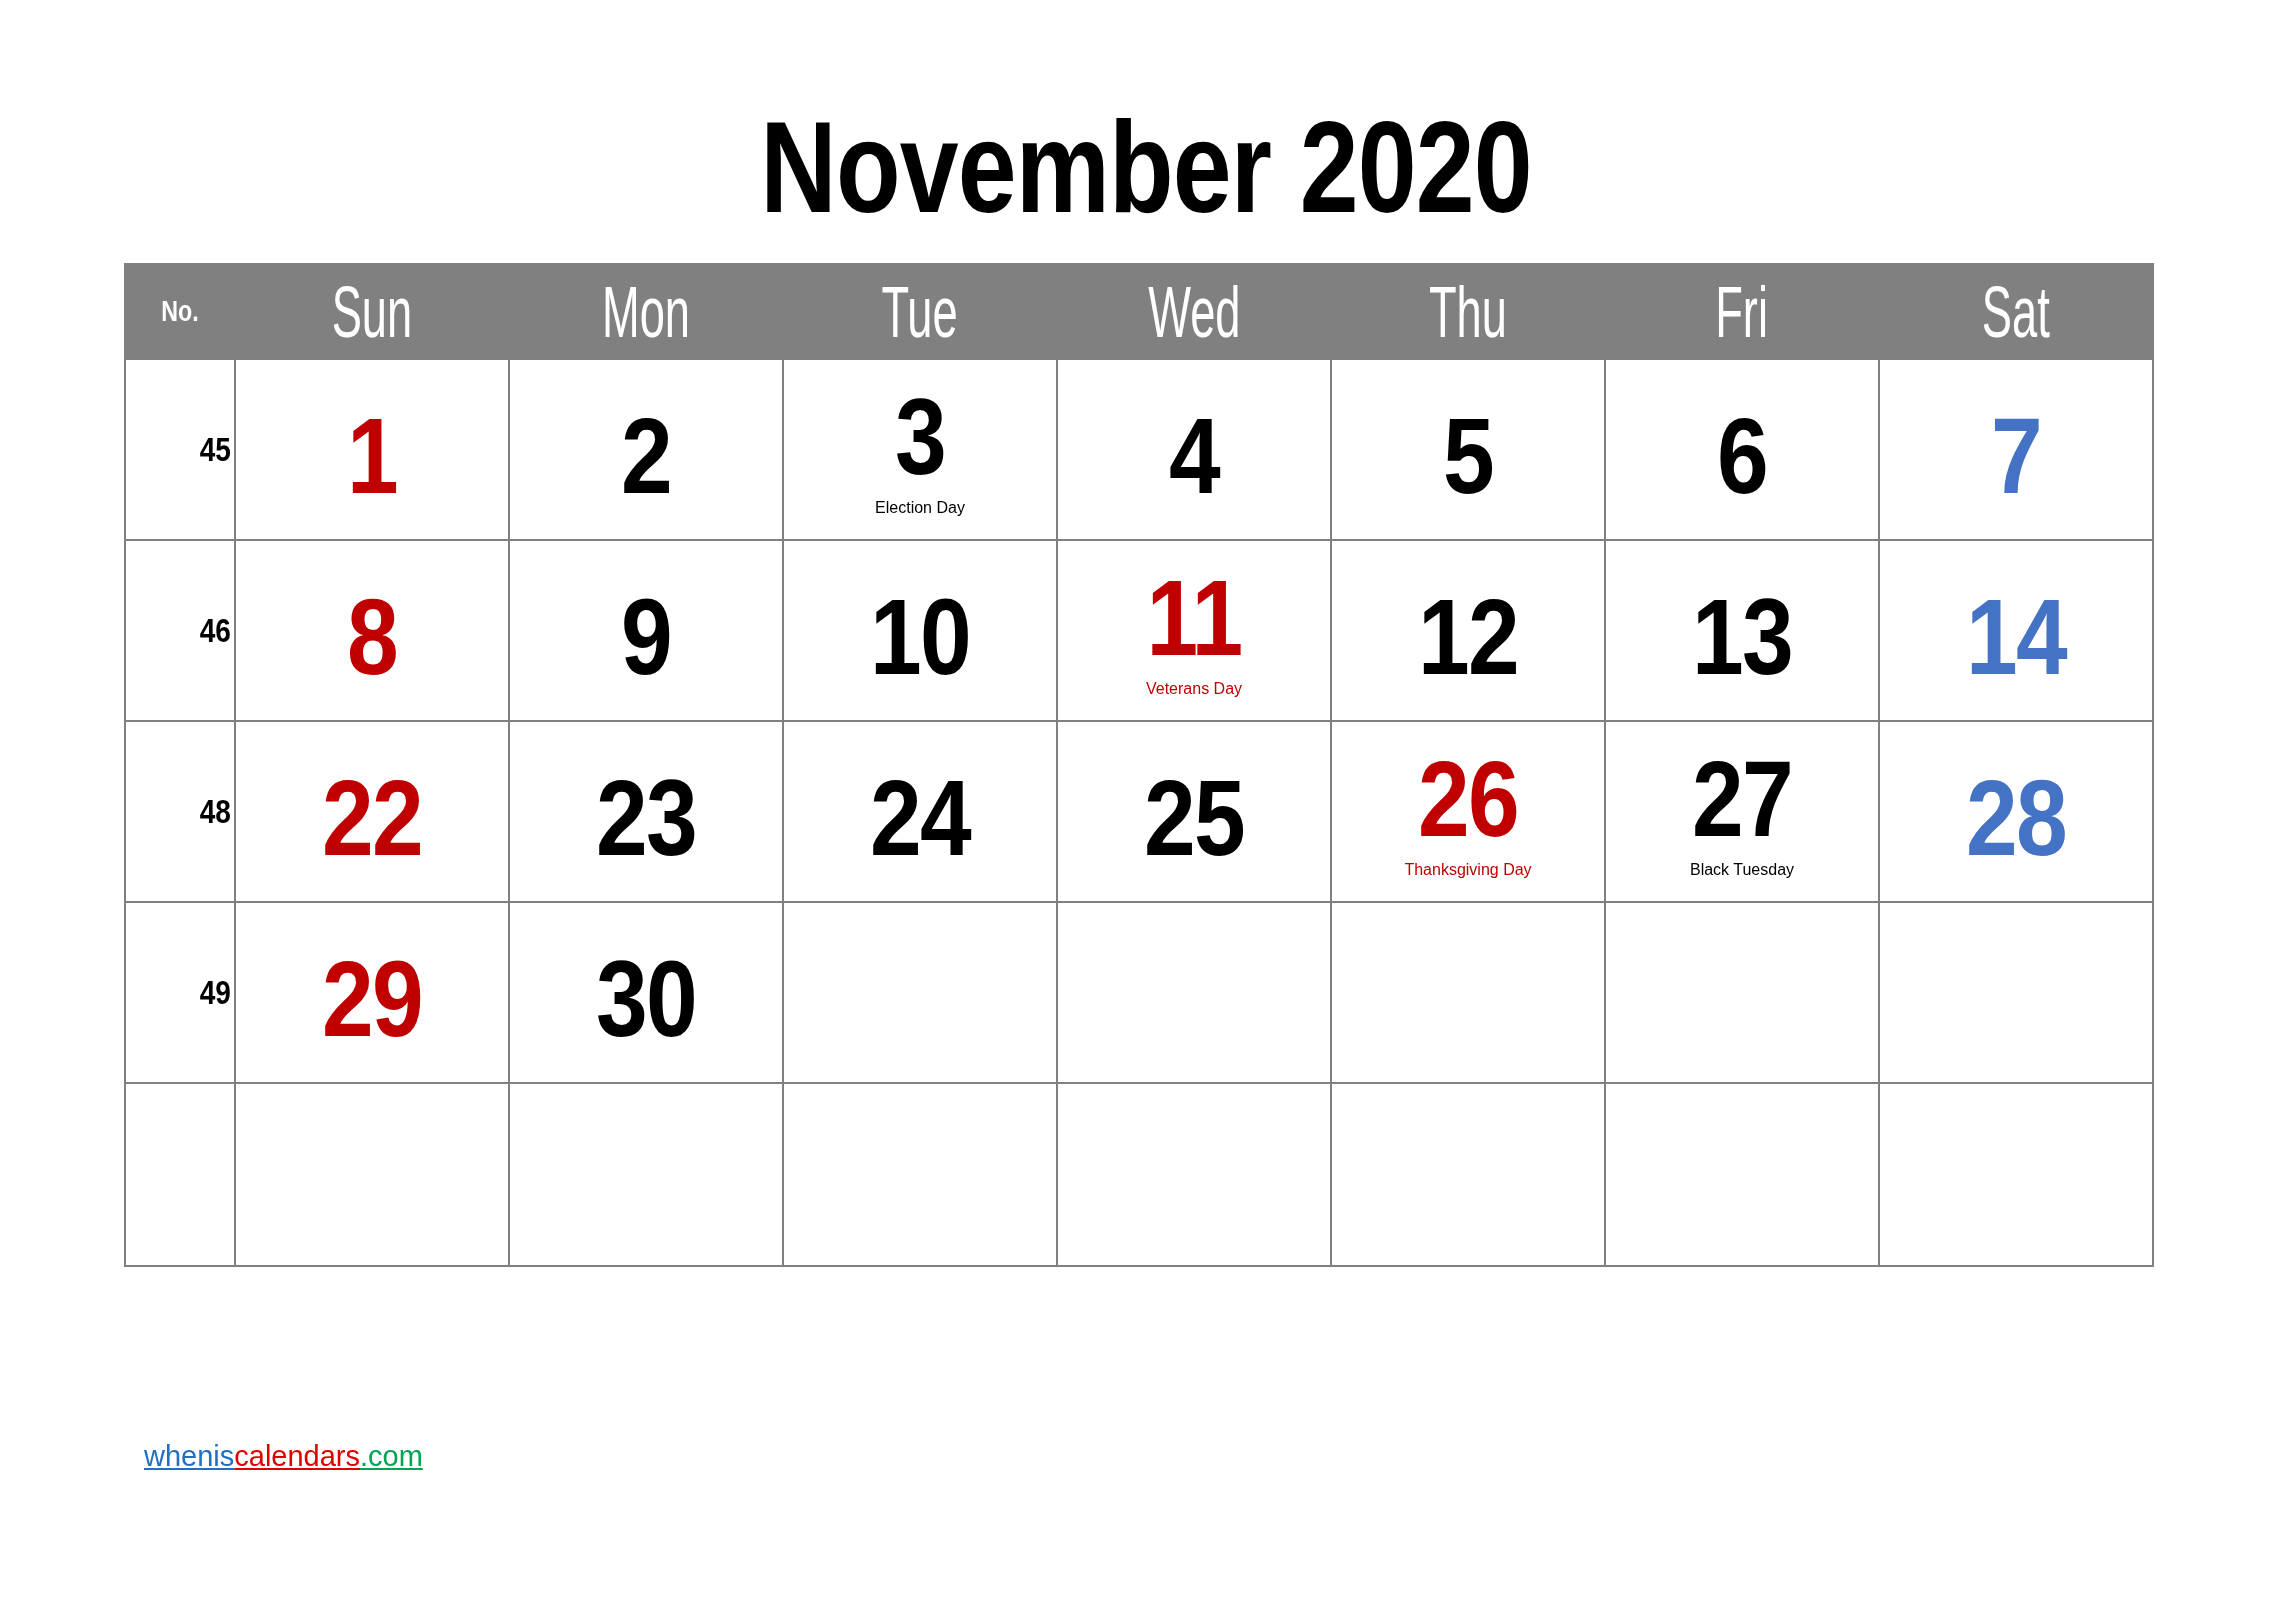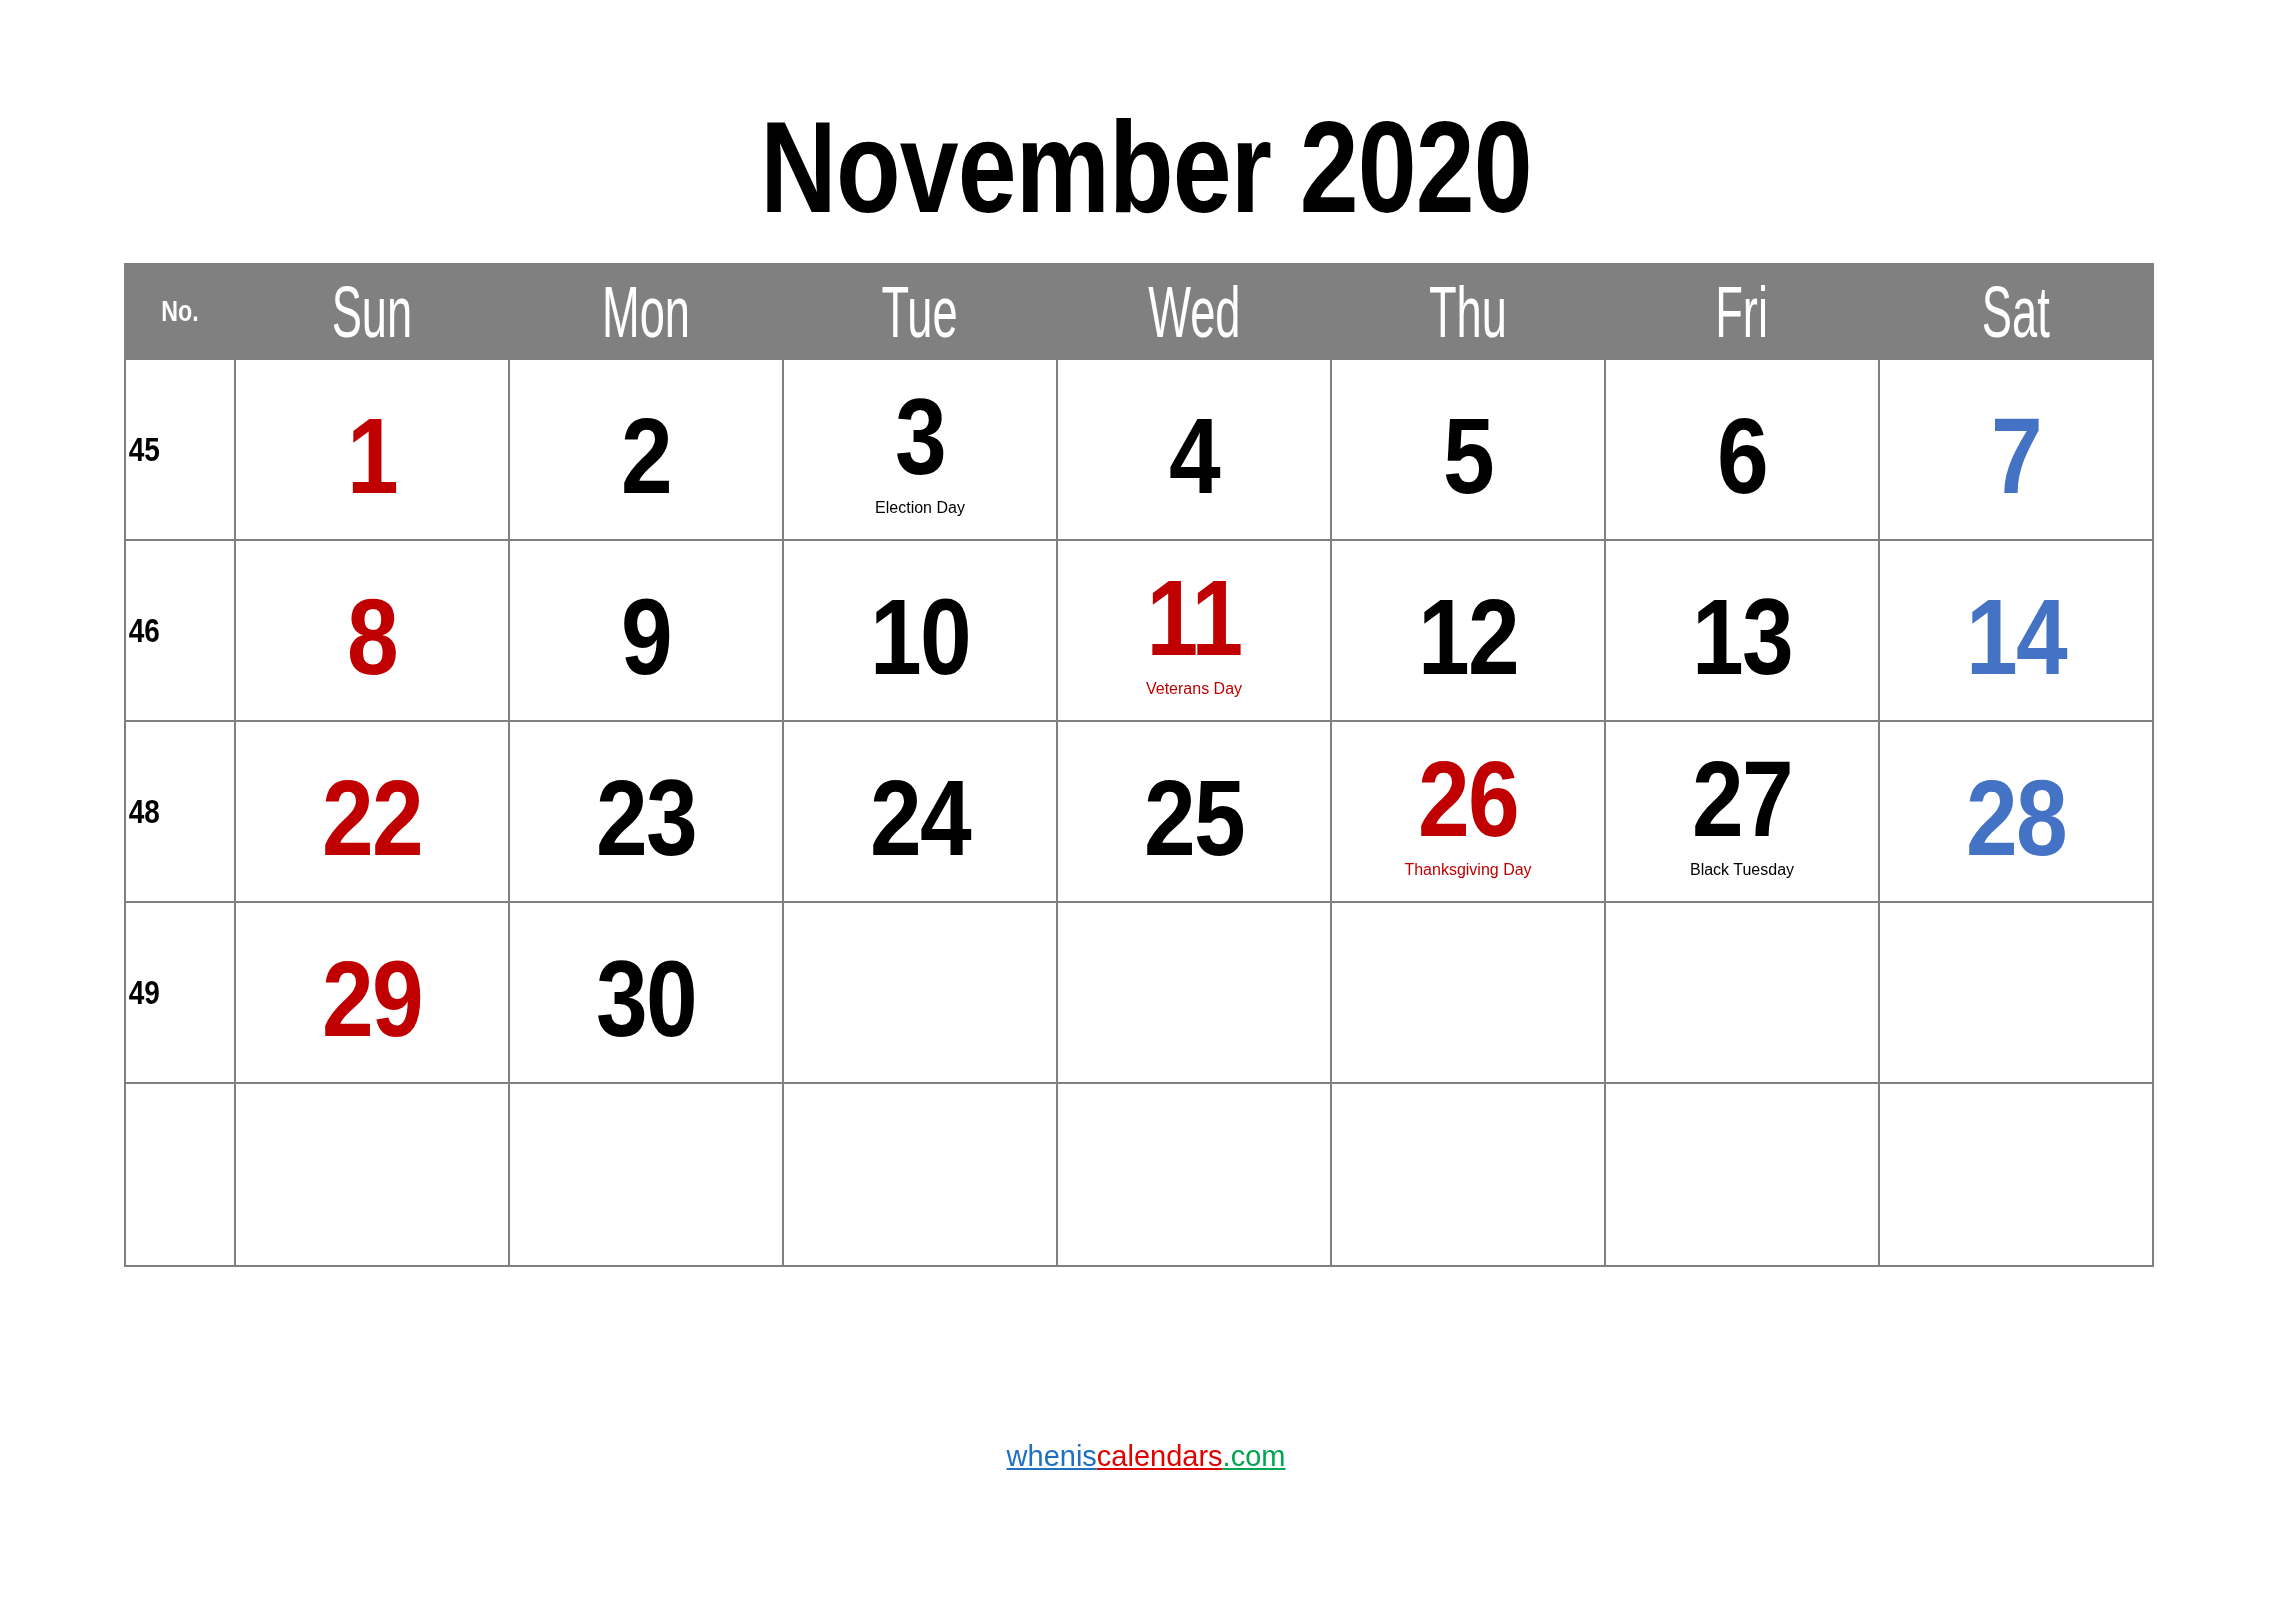--- a/index.html
+++ b/index.html
@@ -81,21 +81,21 @@
     display: inline-block;
     transform: scaleX(0.62);
     line-height: 78px;
   }
   th.col-no { width: 108px; }
   th.col-day { width: 272px; }
 
   
   td.wk {
     width: 108px;
-    text-align: left;
+    text-align: right;
     font-size: 33px;
     font-weight: bold;
     color: #000000;
     font-family: "Liberation Sans Narrow", "Liberation Sans", sans-serif;
   }
   td.wk span { display: inline-block; transform: scaleX(0.85); }
 
   
   td.day {
     height: 179px;
@@ -128,24 +128,24 @@
     white-space: nowrap;
   }
 
   .c-red   { color: #C00000; }
   .c-black { color: #000000; }
   .c-blue  { color: #4472C4; }
 
   
   .footer {
     position: absolute;
-    left: 138px;
+    left: 144px;
     top: 1439px;
     width: 2016px;
-    text-align: center;
+    text-align: left;
     font-family: "Liberation Sans", sans-serif;
     font-size: 29px;
     line-height: 35px;
     white-space: nowrap;
   }
   .footer span { text-decoration: underline; }
   .wm-1 { color: #1F6FC4; }
   .wm-2 { color: #E00000; }
   .wm-3 { color: #00A550; }
 </style>

